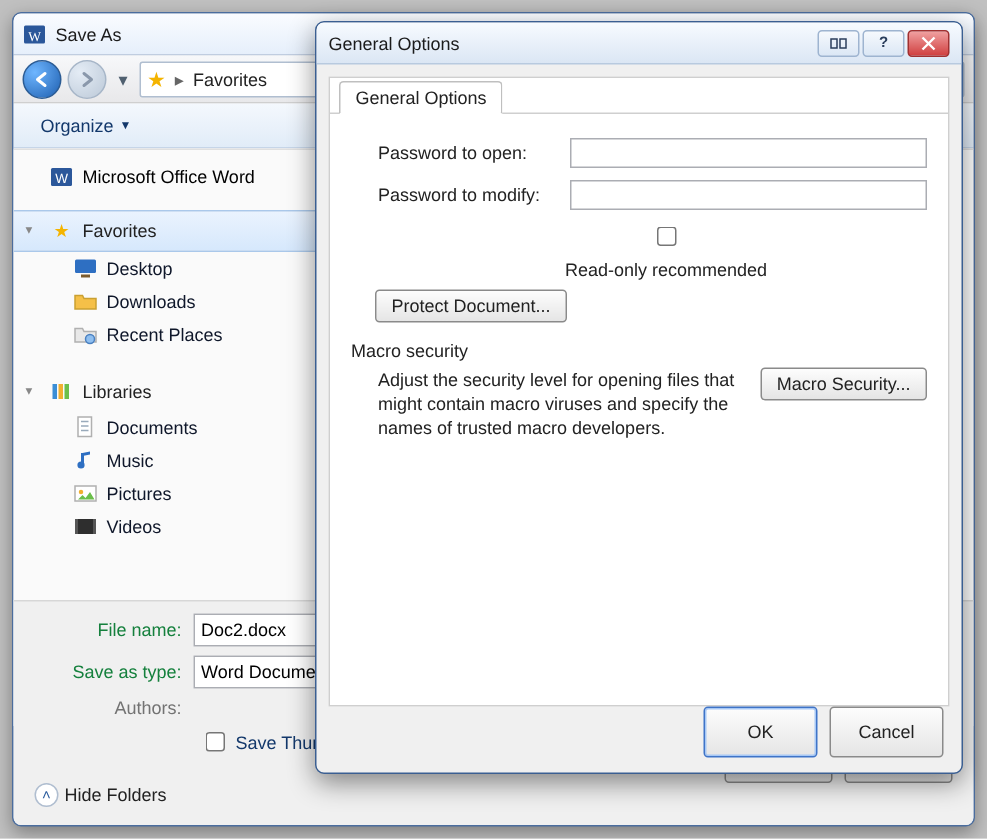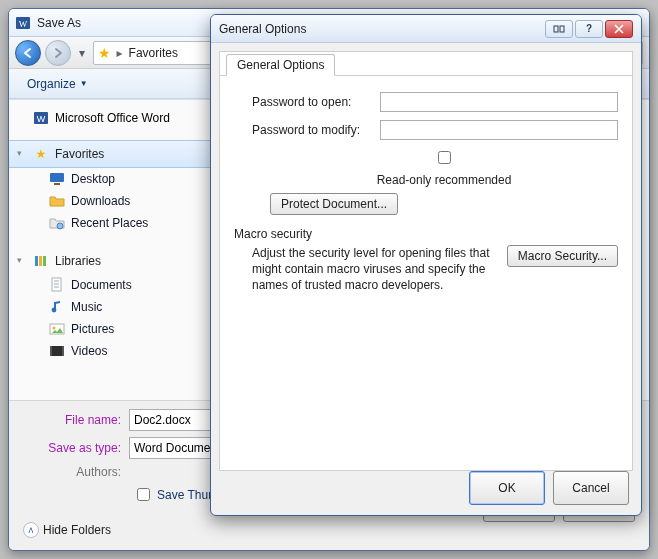--- a/index.html
+++ b/index.html
@@ -143,21 +143,21 @@
   
   .saveas-bottom {
     position:absolute;left:0;right:0;bottom:0;height:150px;
     background:#f0f0f0;
     border-top:1px solid #d7d7d7;
     padding:8px 12px;
   }
   .field-row {
     display:flex;align-items:center;margin-bottom:6px;
   }
-  .field-row label{width:108px;text-align:right;padding-right:8px;color:#a21caf;}
+  .field-row label{width:108px;text-align:right;padding-right:8px;color:#15803d;}
   .field-row .field-input{
     flex:1;height:22px;border:1px solid #abadb3;background:#fff;
     padding:0 4px;font-size:12px;
   }
   .authors-row { display:flex;align-items:center; margin:4px 0 6px 0;}
   .authors-row label{width:108px;text-align:right;padding-right:8px;color:#737373;}
   .thumb-row{ display:flex;align-items:center; margin-left:112px; gap:4px;}
   .thumb-row input[type=checkbox]{width:13px;height:13px;}
   .thumb-row .lbl{color:#13386b;}
   .hide-folders {
@@ -449,21 +449,21 @@
 
       <div class="subrow">
         <label><span>Password to modify:</span></label>
         <input type="password" style="">
       </div>
 
       <div class="chk-row">
         <input type="checkbox" style="">
         <span>Read-only recommended</span>
       </div>
-      <div style="margin-left:36px;margin-bottom:12px">
+      <div style="margin-left:16px;margin-bottom:12px">
         <div class="sm-btn">
           <span>Protect Document...</span>
         </div>
       </div>
 
       <div class="section-label">Macro security</div>
       <div class="macro-row">
         <div class="txt">Adjust the security level for opening files that might contain macro viruses and specify the names of trusted macro developers.</div>
         <div>
           <div class="sm-btn">

